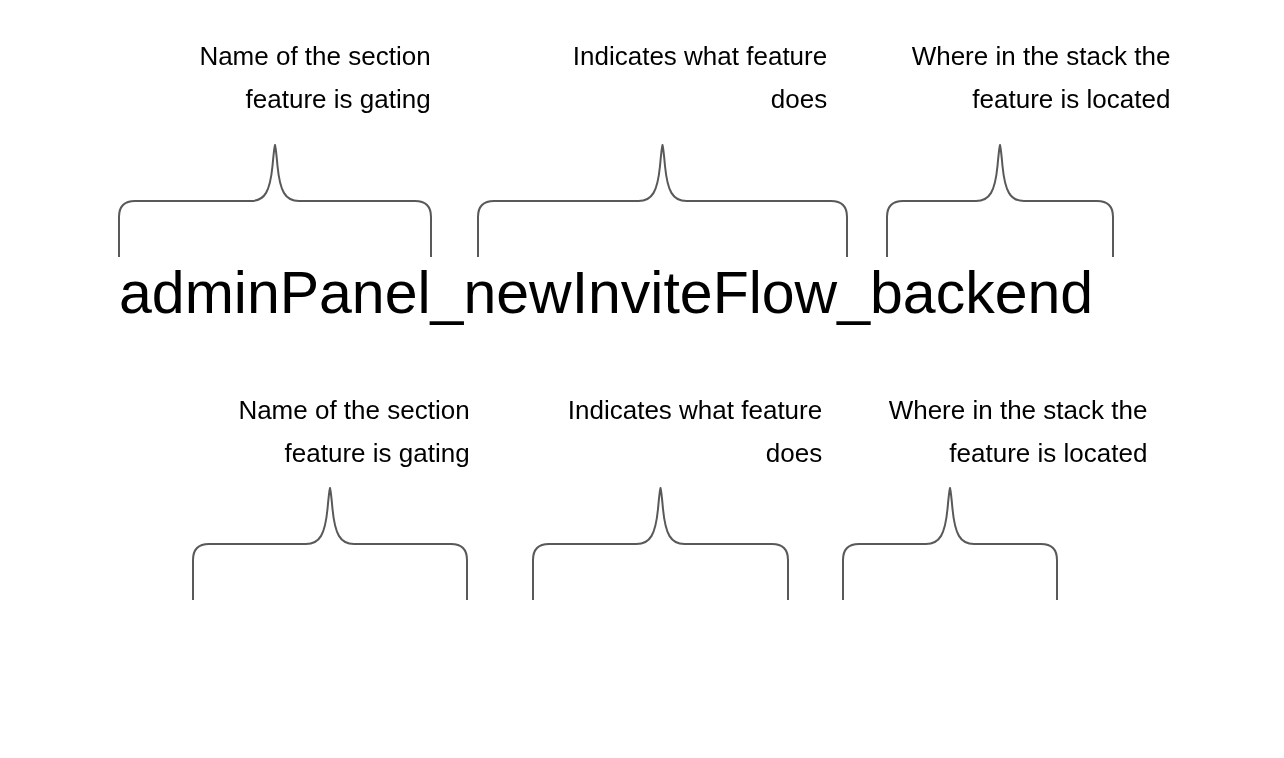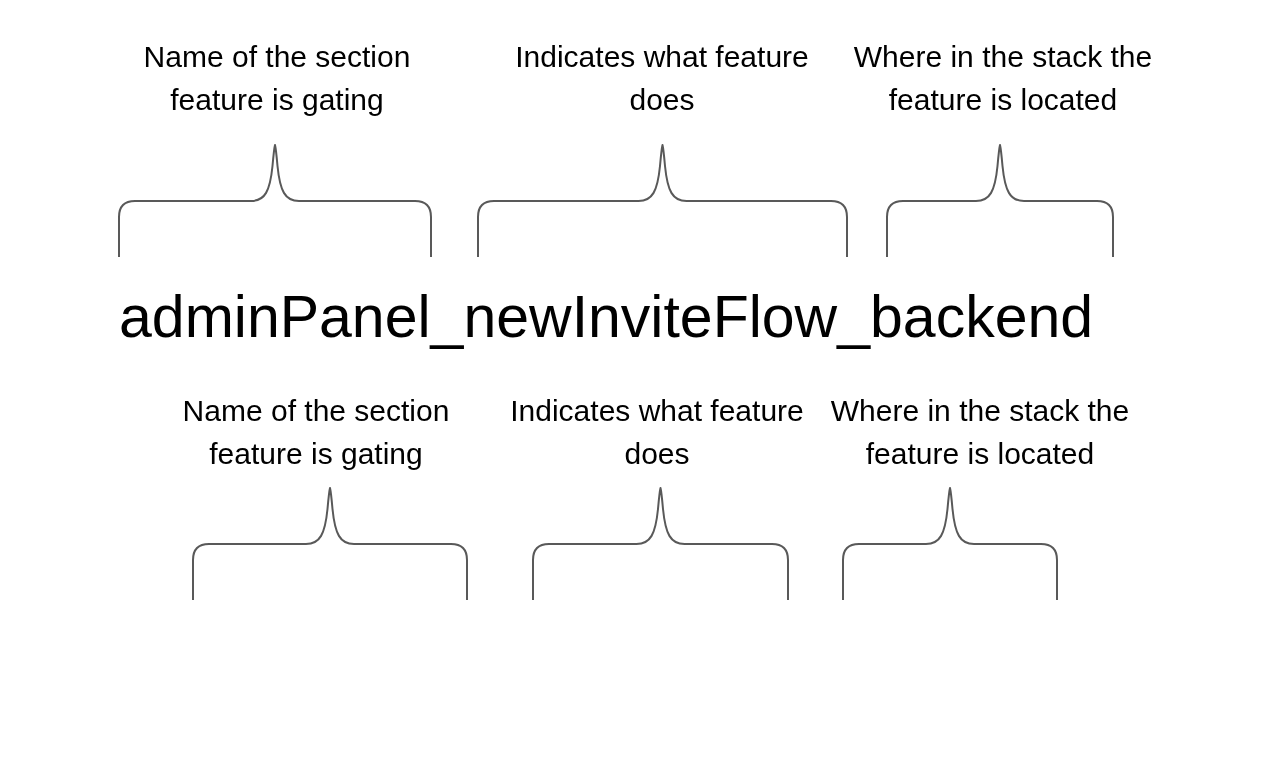--- a/index.html
+++ b/index.html
@@ -15,32 +15,32 @@
   }
   .canvas {
     position: absolute;
     inset: 0;
     width: 1284px;
     height: 758px;
   }
   .ann-label {
     position: absolute;
     transform: translateX(-50%);
-    text-align: center;
-    font-size: 30px;
+    text-align: right;
+    font-size: 26px;
     line-height: 43px;
     white-space: nowrap;
+    margin-left: 38px;
   }
   .flag-name {
     position: absolute;
     font-size: 59px;
     line-height: 1;
     white-space: nowrap;
     letter-spacing: 0;
-    margin-top: 24px;
   }
   .brace {
     position: absolute;
     height: 116px;
     overflow: visible;
   }
   .brace path {
     fill: none;
     stroke-width: 2;
     stroke-linecap: butt;

